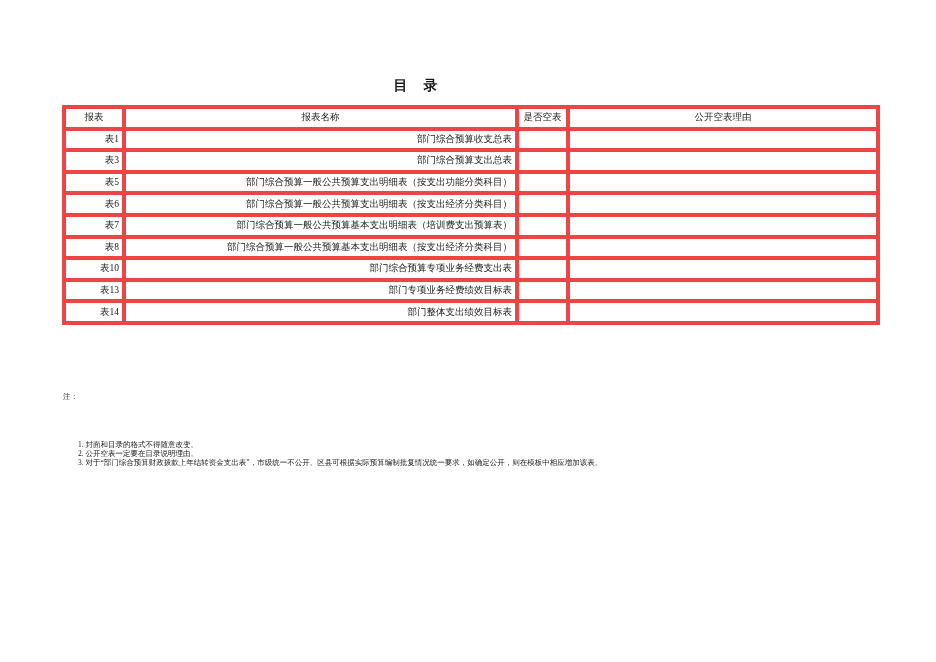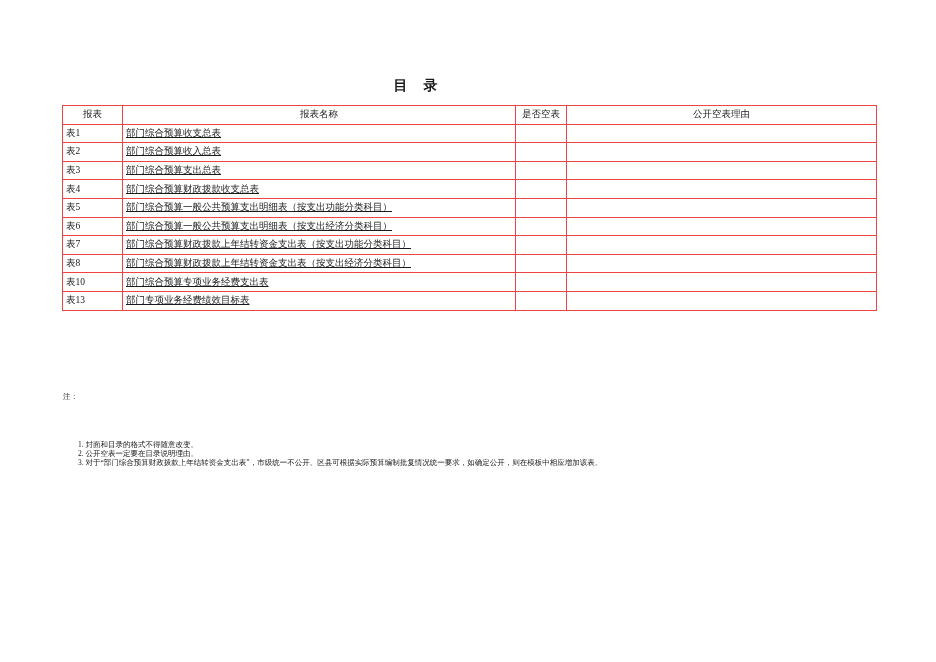--- a/index.html
+++ b/index.html
@@ -34,31 +34,31 @@
     width: 814px;
     border-collapse: collapse;
     table-layout: fixed;
     font-size: 9.5px;
   }
   table.toc col.c-id     { width: 60px; }
   table.toc col.c-name   { width: 393px; }
   table.toc col.c-empty  { width: 51px; }
   table.toc col.c-reason { width: 310px; }
   table.toc th, table.toc td {
-    border: 1px solid #ef4444;
+    border: 4px solid #ef4444;
     height: 17.6px;
     padding: 0 3px;
     overflow: hidden;
     white-space: nowrap;
     font-weight: normal;
     vertical-align: middle;
   }
   table.toc th { text-align: center; }
-  td.cell-id     { text-align: left; margin-top: 28px; }
-  td.cell-name   { text-align: left; padding-left: 6px; text-decoration: underline; }
+  td.cell-id     { text-align: right; margin-top: 28px; }
+  td.cell-name   { text-align: right; padding-left: 6px; }
   td.cell-empty  { text-align: center; }
   td.cell-reason { text-align: center; }
   .notes {
     position: absolute;
     top: 392px;
     left: 63px;
     width: 820px;
     display: flex;
     align-items: flex-start;
     font-size: 7.5px;
@@ -89,70 +89,64 @@
     </tr>
   </thead>
   <tbody>
       <tr>
     <td class="cell-id">表1</td>
     <td class="cell-name">部门综合预算收支总表</td>
     <td class="cell-empty"></td>
     <td class="cell-reason"></td>
   </tr>
       <tr>
-    <td class="cell-id">表2</td>
-    <td class="cell-name">部门综合预算收入总表</td>
-    <td class="cell-empty"></td>
-    <td class="cell-reason"></td>
-  </tr>
-      <tr>
     <td class="cell-id">表3</td>
     <td class="cell-name">部门综合预算支出总表</td>
-    <td class="cell-empty"></td>
-    <td class="cell-reason"></td>
-  </tr>
-      <tr>
-    <td class="cell-id">表4</td>
-    <td class="cell-name">部门综合预算财政拨款收支总表</td>
     <td class="cell-empty"></td>
     <td class="cell-reason"></td>
   </tr>
       <tr>
     <td class="cell-id">表5</td>
     <td class="cell-name">部门综合预算一般公共预算支出明细表（按支出功能分类科目）</td>
     <td class="cell-empty"></td>
     <td class="cell-reason"></td>
   </tr>
       <tr>
     <td class="cell-id">表6</td>
     <td class="cell-name">部门综合预算一般公共预算支出明细表（按支出经济分类科目）</td>
     <td class="cell-empty"></td>
     <td class="cell-reason"></td>
   </tr>
       <tr>
     <td class="cell-id">表7</td>
-    <td class="cell-name">部门综合预算财政拨款上年结转资金支出表（按支出功能分类科目）</td>
+    <td class="cell-name">部门综合预算一般公共预算基本支出明细表（培训费支出预算表）</td>
     <td class="cell-empty"></td>
     <td class="cell-reason"></td>
   </tr>
       <tr>
     <td class="cell-id">表8</td>
-    <td class="cell-name">部门综合预算财政拨款上年结转资金支出表（按支出经济分类科目）</td>
+    <td class="cell-name">部门综合预算一般公共预算基本支出明细表（按支出经济分类科目）</td>
     <td class="cell-empty"></td>
     <td class="cell-reason"></td>
   </tr>
       <tr>
     <td class="cell-id">表10</td>
     <td class="cell-name">部门综合预算专项业务经费支出表</td>
     <td class="cell-empty"></td>
     <td class="cell-reason"></td>
   </tr>
       <tr>
     <td class="cell-id">表13</td>
     <td class="cell-name">部门专项业务经费绩效目标表</td>
+    <td class="cell-empty"></td>
+    <td class="cell-reason"></td>
+  </tr>
+      <tr>
+    <td class="cell-id">表14</td>
+    <td class="cell-name">部门整体支出绩效目标表</td>
     <td class="cell-empty"></td>
     <td class="cell-reason"></td>
   </tr>
     </tbody>
 </table>
 
 <div class="notes">
   <span class="notes-label">注：</span>
   <div class="notes-items">
       <div class="note-line">1. 封面和目录的格式不得随意改变。</div>

